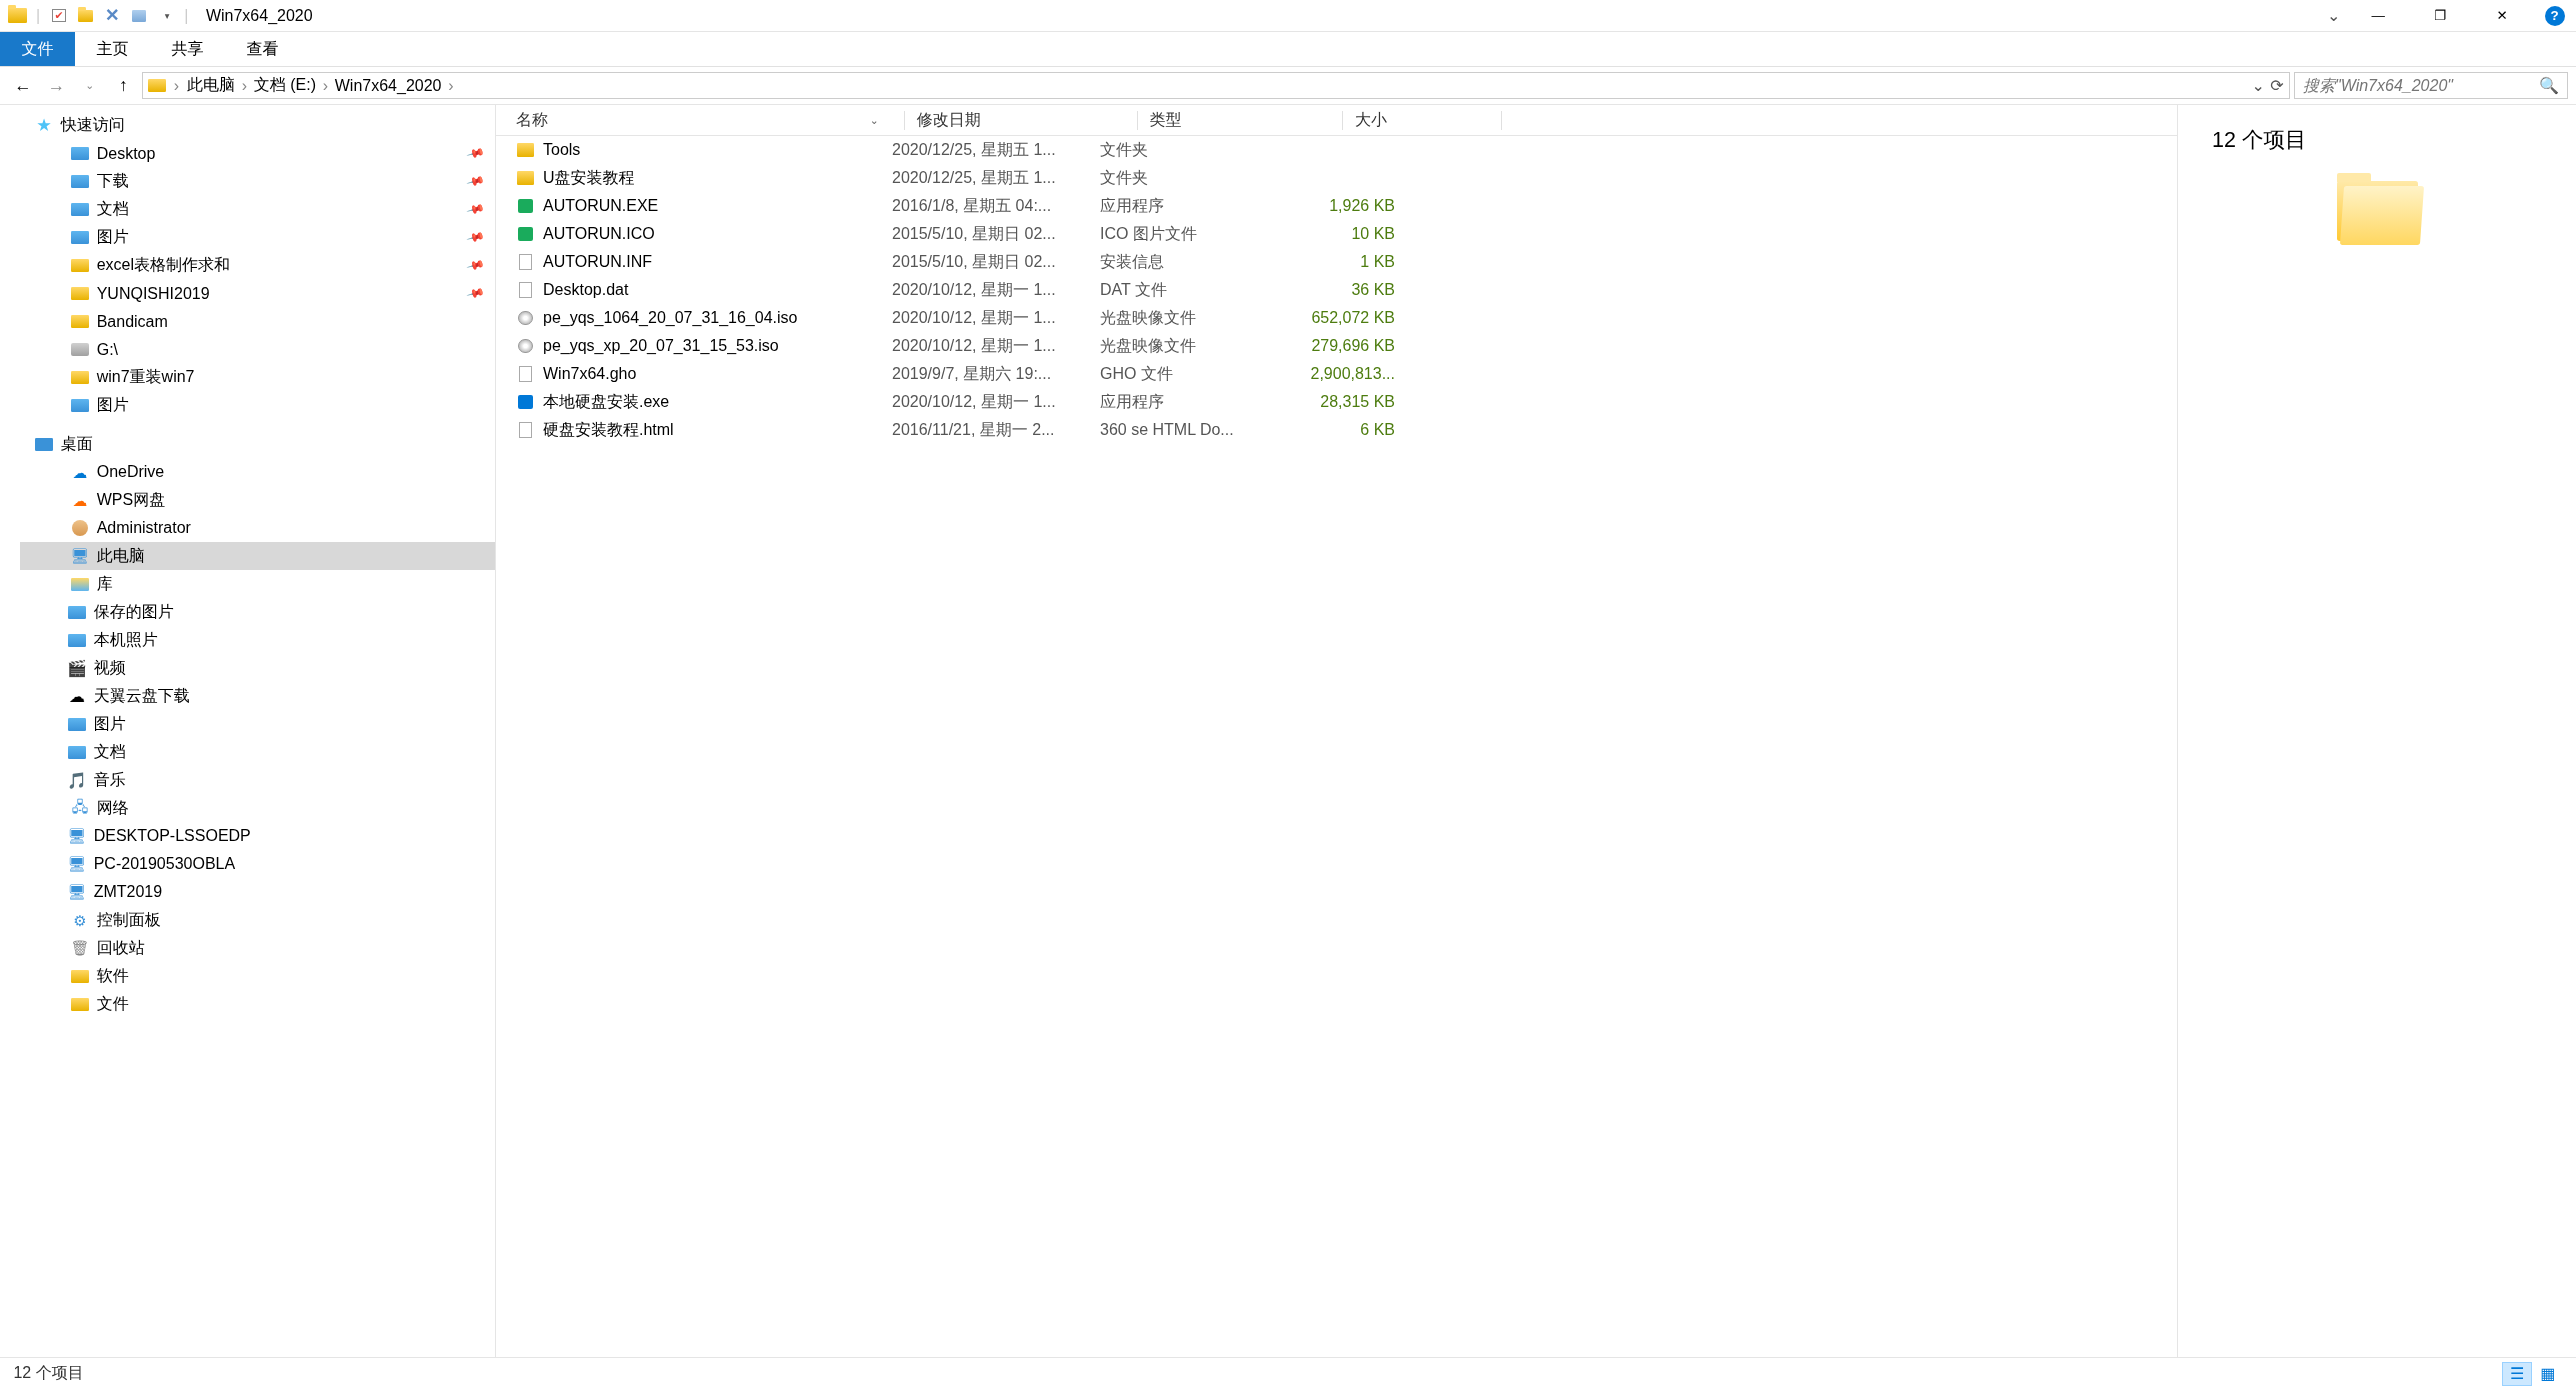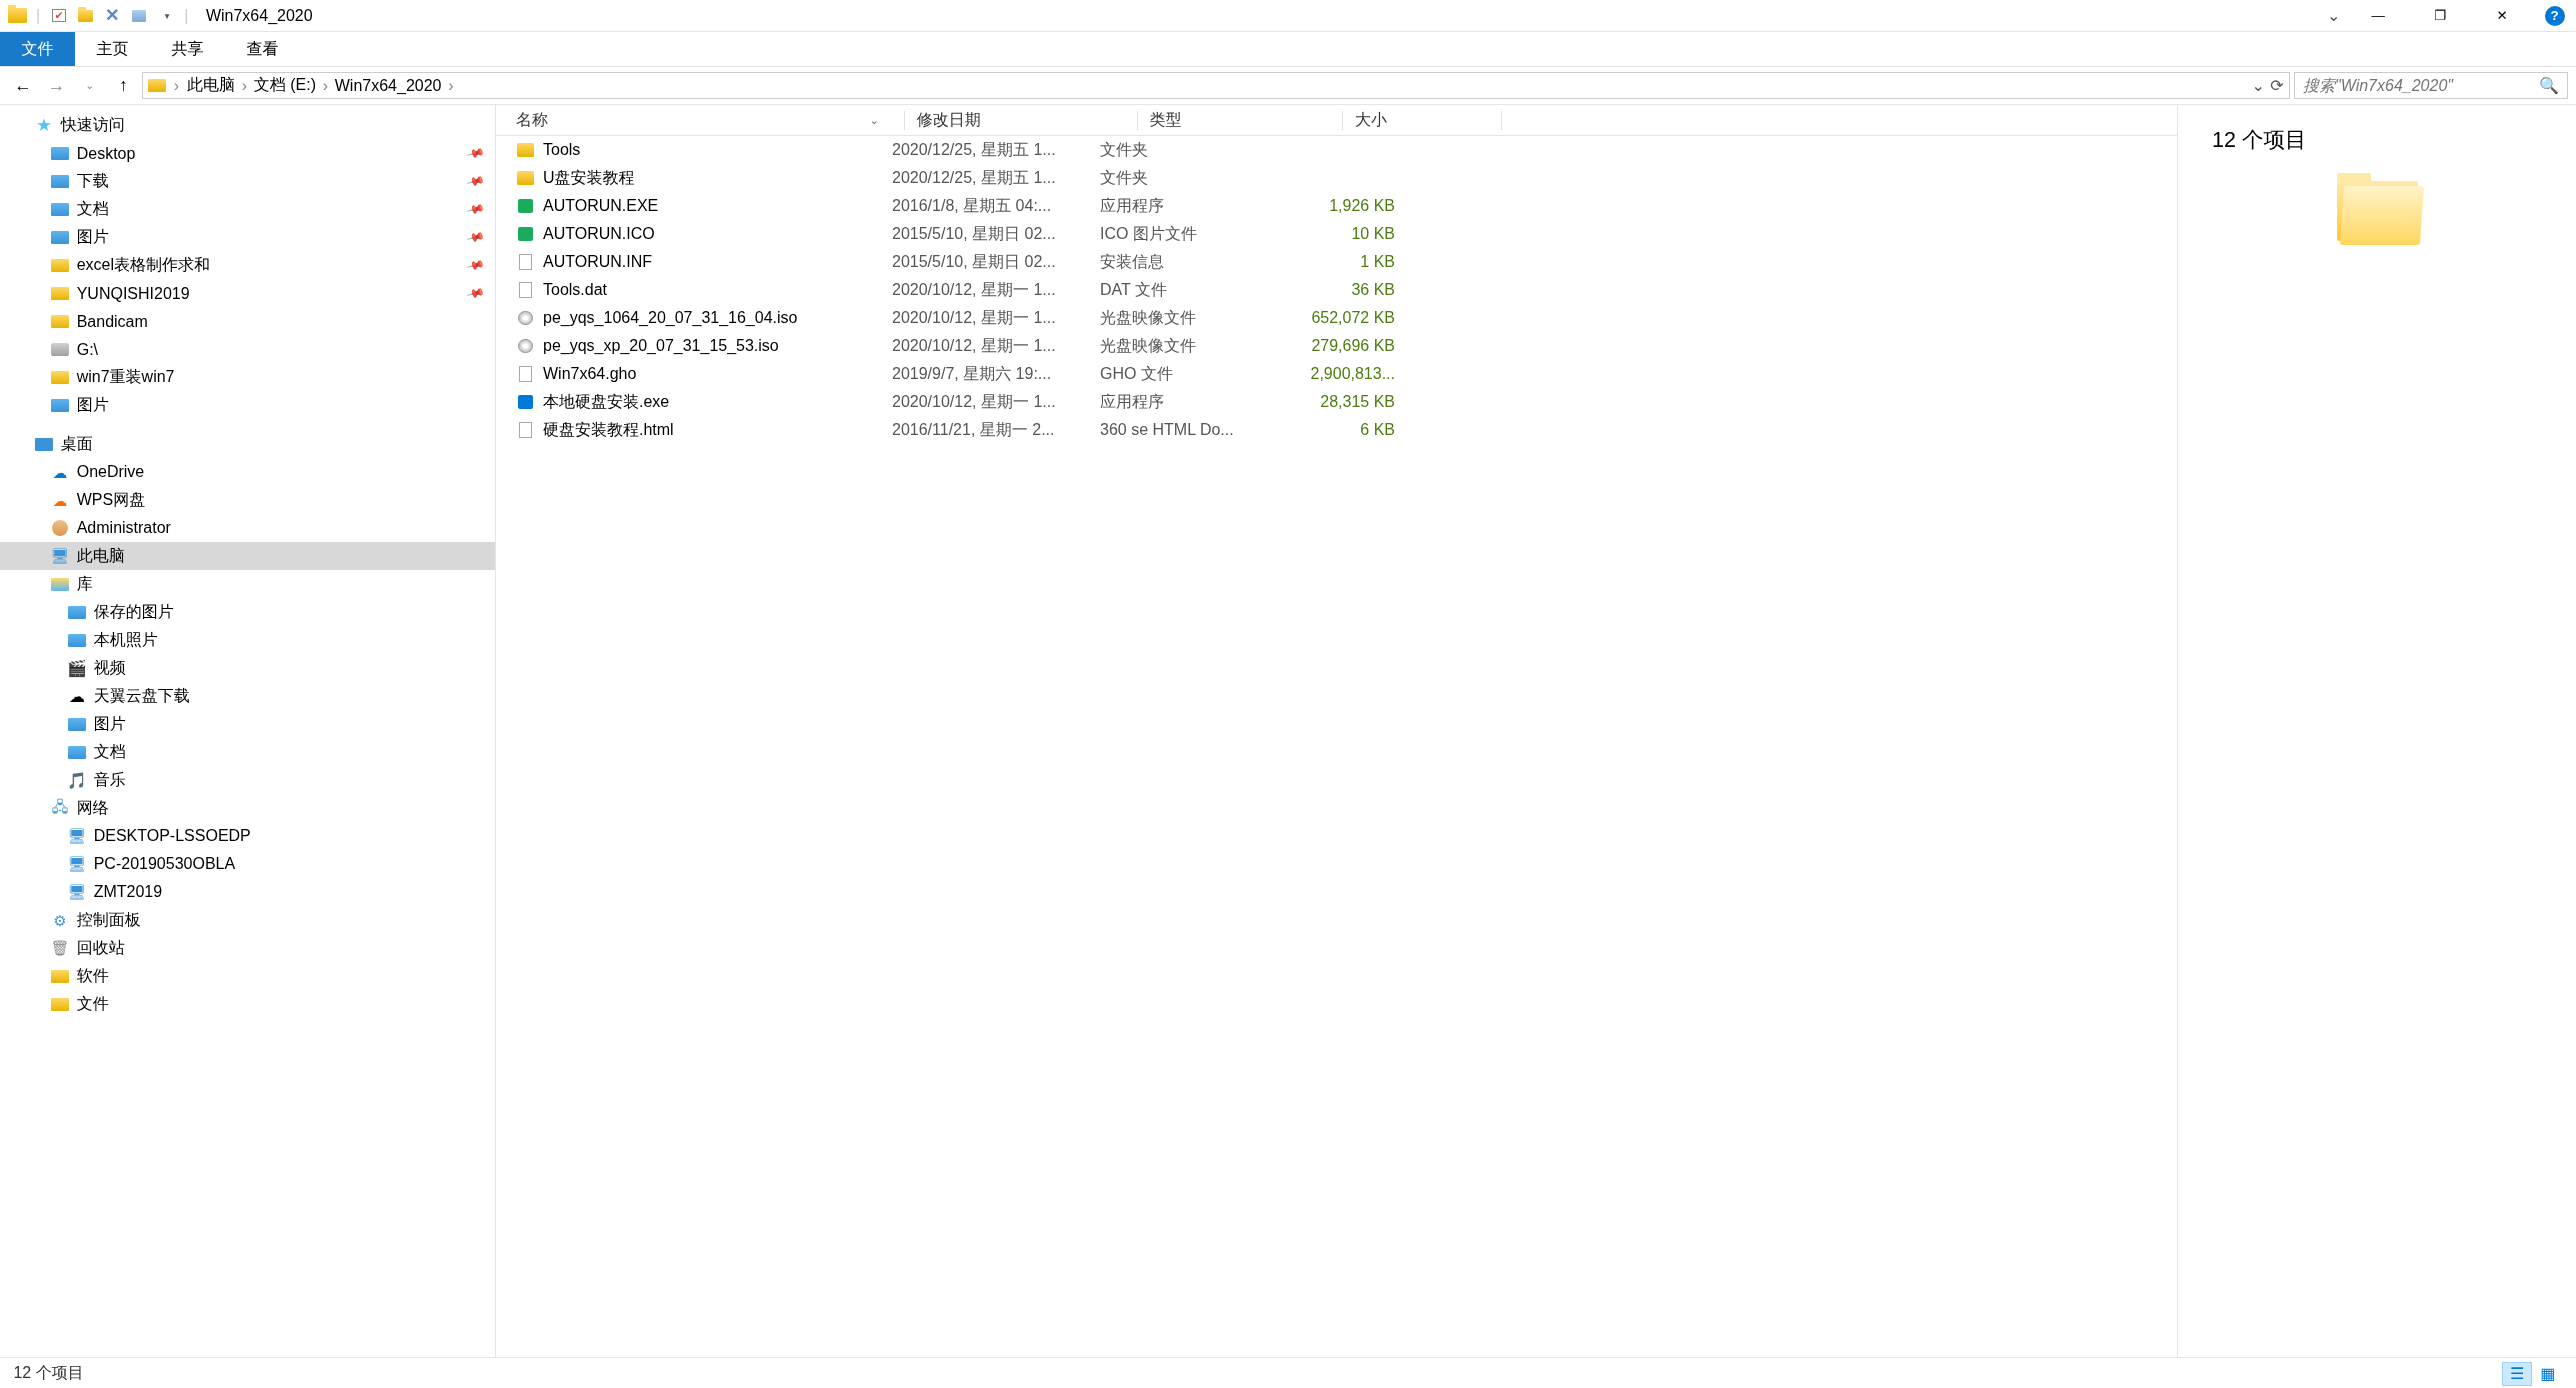--- a/index.html
+++ b/index.html
@@ -35,21 +35,21 @@
 .bc-item { color: #000; }
 .addr-drop { margin-left: auto; display:flex; gap:5.4px; color:#555; }
 .search-box { width: 274px; height: 27px; border: 0.7px solid #ccc; display: flex; align-items: center; padding: 0 8px; color: #888; }
 .search-box input { border:none; outline:none; flex:1; font-size:16px; color:#888; font-style:italic; }
 .search-ico { color:#555; }
 
 
 .main { display: flex; height: calc(1389px - 32px - 35px - 38px - 32px); }
 .tree { width: 496px; border-right: 0.7px solid #e5e5e5; padding: 6.7px 0; overflow-y:auto; }
 .tree-item { height: 28px; display: flex; align-items: center; padding-left: 34px; font-size: 16px; cursor: pointer; gap: 6.7px; }
-.tree-item.indent1 { padding-left: 50px; }
+.tree-item.indent1 { padding-left: 50px; margin-left: 20px; }
 .tree-item.indent2 { padding-left: 67px; }
 .tree-item.selected { background: #d8d8d8; }
 .tree-ico { width: 20px; height: 20px; display:flex; align-items:center; justify-content:center; flex-shrink:0; }
 .pin { margin-left:auto; margin-right:12px; color:#7a7a7a; font-size:12px; transform:rotate(30deg); }
 .ico-star { color:#4fc3f7; font-size:17.4px; }
 .ico-folder-blue { width:17.4px; height:13.4px; background:linear-gradient(#5eb5ef,#3a92d8); border-radius:1.3px; }
 .ico-pictures { width:17.4px; height:13.4px; background:linear-gradient(#5eb5ef,#3a92d8); border-radius:1.3px; position:relative; }
 .ico-folder-y { width:17.4px; height:13.4px; background:linear-gradient(#ffd866,#e8b200); border-radius:1.3px; }
 .ico-drive { width:17.4px; height:13.4px; background:linear-gradient(#d0d0d0,#a0a0a0); border-radius:2px; }
 .ico-desktop { width:17.4px; height:13.4px; background:#3a92d8; border-radius:1.3px; }
@@ -424,21 +424,21 @@
           </div>
           <div class="row-date">2015/5/10, 星期日 02...</div>
           <div class="row-type">安装信息</div>
           <div class="row-size">1 KB</div>
         </div>
         <div class="row">
           <div class="row-name">
             <span class="fi">
               <span class="fi-txt"></span>
             </span>
-            <span>Tools.dat</span>
+            <span>Desktop.dat</span>
           </div>
           <div class="row-date">2020/10/12, 星期一 1...</div>
           <div class="row-type">DAT 文件</div>
           <div class="row-size">36 KB</div>
         </div>
         <div class="row">
           <div class="row-name">
             <span class="fi">
               <span class="fi-iso"></span>
             </span>

